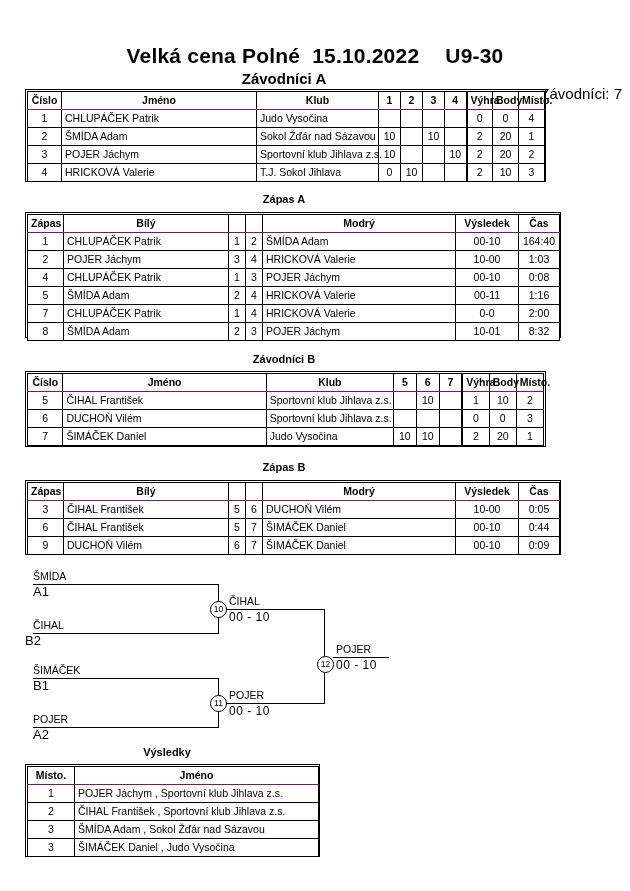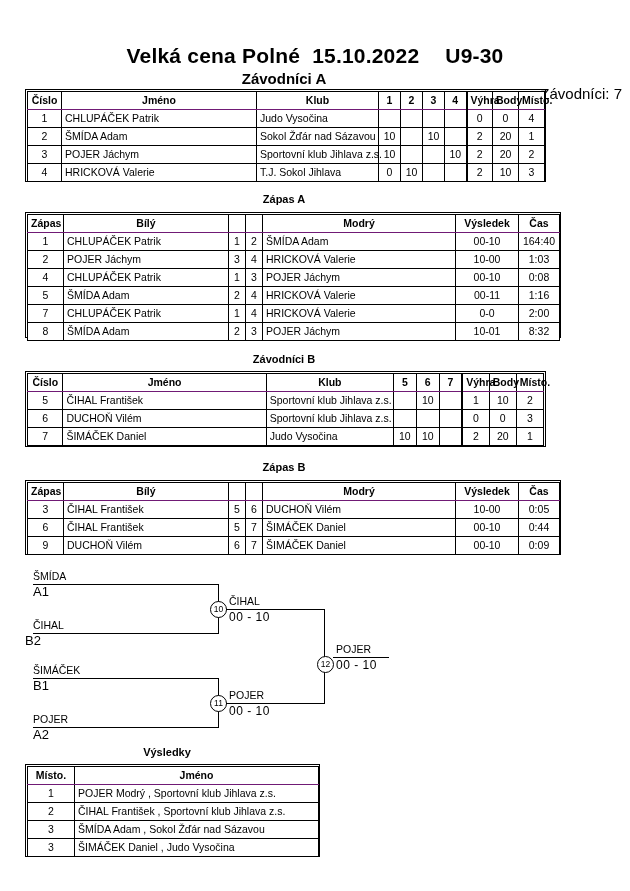--- a/index.html
+++ b/index.html
@@ -500,21 +500,21 @@
       </colgroup>
     <thead>
       <tr>
         <th>Místo.</th>
         <th>Jméno</th>
       </tr>
     </thead>
     <tbody id="results-body">
         <tr>
           <td class="c">1</td>
-          <td class="l">POJER Modrý , Sportovní klub Jihlava z.s.</td>
+          <td class="l">POJER Jáchym , Sportovní klub Jihlava z.s.</td>
         </tr>
         <tr>
           <td class="c">2</td>
           <td class="l">ČIHAL František , Sportovní klub Jihlava z.s.</td>
         </tr>
         <tr>
           <td class="c">3</td>
           <td class="l">ŠMÍDA Adam , Sokol Žďár nad Sázavou</td>
         </tr>
         <tr>

